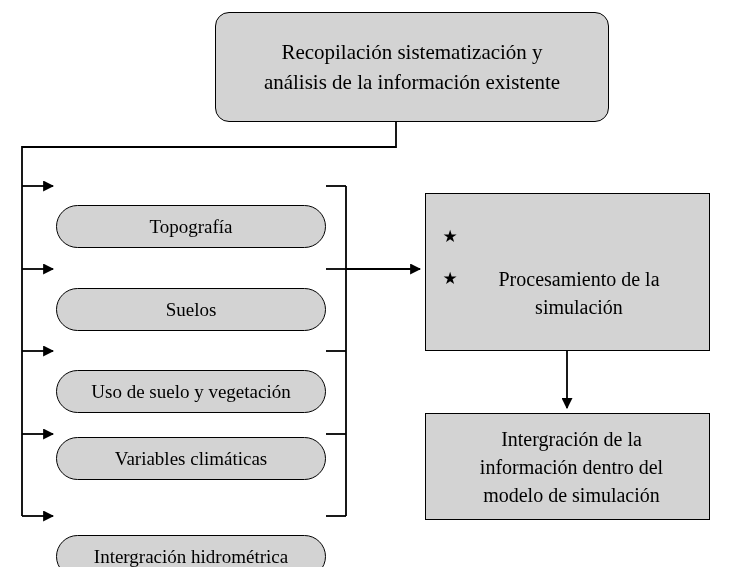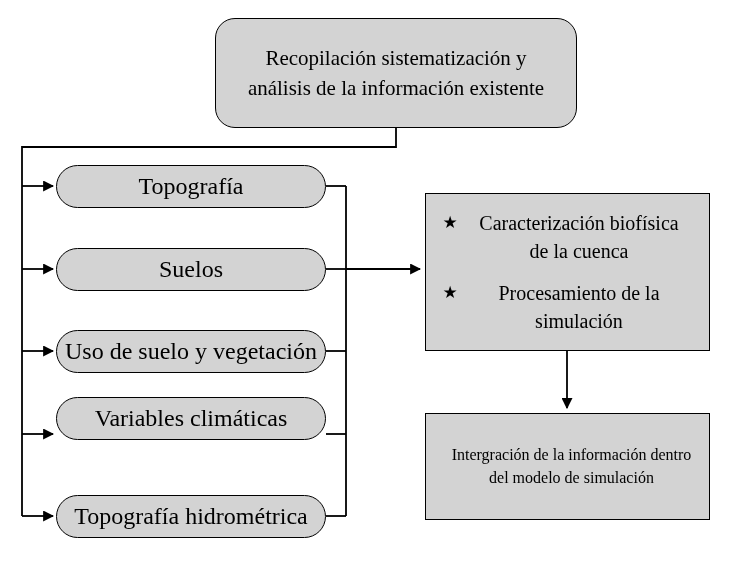--- a/index.html
+++ b/index.html
@@ -21,49 +21,50 @@
   #wires{position:absolute;left:0;top:0;width:756px;height:567px;}
   .box{
     position:absolute;
     background:var(--box-fill);
     border:1px solid var(--box-border);
     display:flex;align-items:center;justify-content:center;
     text-align:center;
     box-sizing:border-box;
   }
   .title-box{
-    left:215px;top:18px;width:362px;height:110px;
-    border-radius:20px;
+    left:215px;top:12px;width:394px;height:110px;
+    border-radius:14px;
     font-size:21px;line-height:1.45;
   }
   .title-box .inner{width:310px;}
   .pill{
     left:56px;width:270px;height:43px;
     border-radius:22px;
-    font-size:24px;
+    font-size:19px;
+    margin-top:40px;
   }
   .process-box{
     left:425px;top:193px;width:285px;height:158px;
     flex-direction:column;justify-content:center;
     font-size:20px;line-height:1.4;
     gap:14px;
   }
   .process-item{
     display:flex;align-items:flex-start;
     width:250px;
   }
   .process-item .star{
     flex:0 0 34px;text-align:left;font-size:17px;line-height:1.6;
   }
   .process-item .txt{
     flex:1;text-align:center;max-width:205px;
   }
   .integration-box{
     left:425px;top:413px;width:285px;height:107px;
-    font-size:16px;line-height:1.4;padding-left:8px;
+    font-size:20px;line-height:1.4;padding-left:8px;
   }
   .integration-box .inner{width:240px;}
 </style>
 </head>
 <body>
 
 <div id="canvas">
 
   <svg id="wires" viewBox="0 0 756 567" xmlns="http://www.w3.org/2000/svg">
     <defs>
@@ -102,27 +103,26 @@
   <div class="box pill" style="top:248px">
     <span>Suelos</span>
   </div>
   <div class="box pill" style="top:330px">
     <span>Uso de suelo y vegetación</span>
   </div>
   <div class="box pill" style="top:397px">
     <span>Variables climáticas</span>
   </div>
   <div class="box pill" style="top:495px">
-    <span>Topografía hidrométrica</span>
+    <span>Intergración hidrométrica</span>
   </div>
 
   <div class="box process-box">
     <div class="process-item">
       <span class="star">★</span>
-      <span class="txt">Caracterización biofísica de la cuenca</span>
     </div>
     <div class="process-item">
       <span class="star">★</span>
       <span class="txt">Procesamiento de la simulación</span>
     </div>
   </div>
 
   <div class="box integration-box">
     <div class="inner">Intergración de la información dentro del modelo de simulación</div>
   </div>

